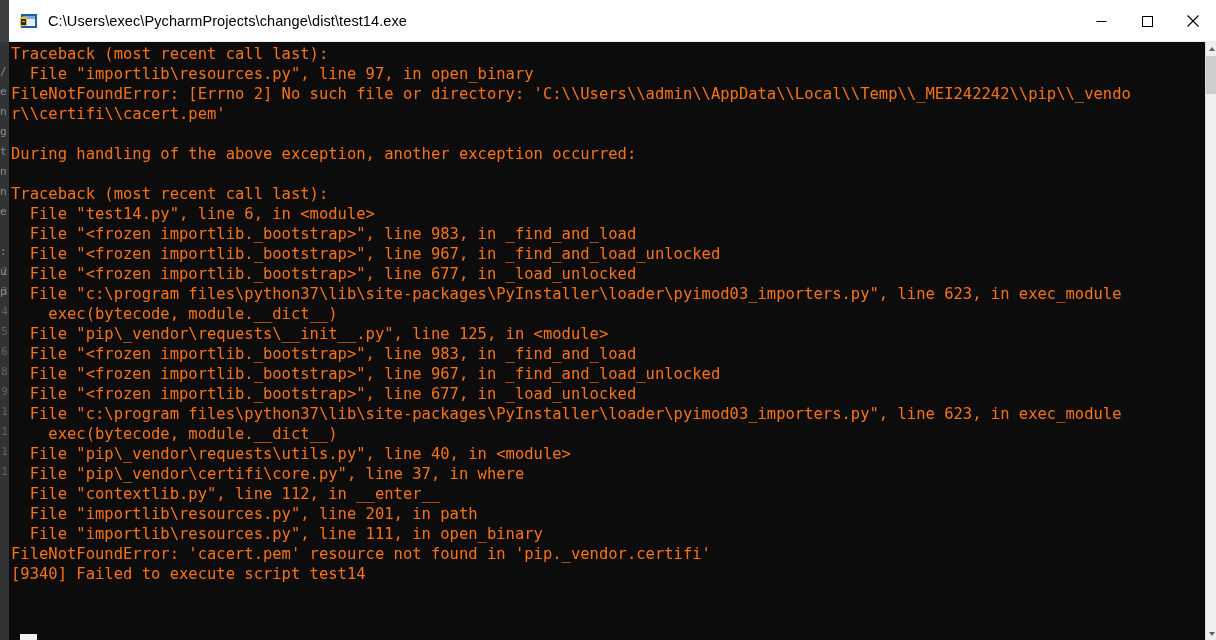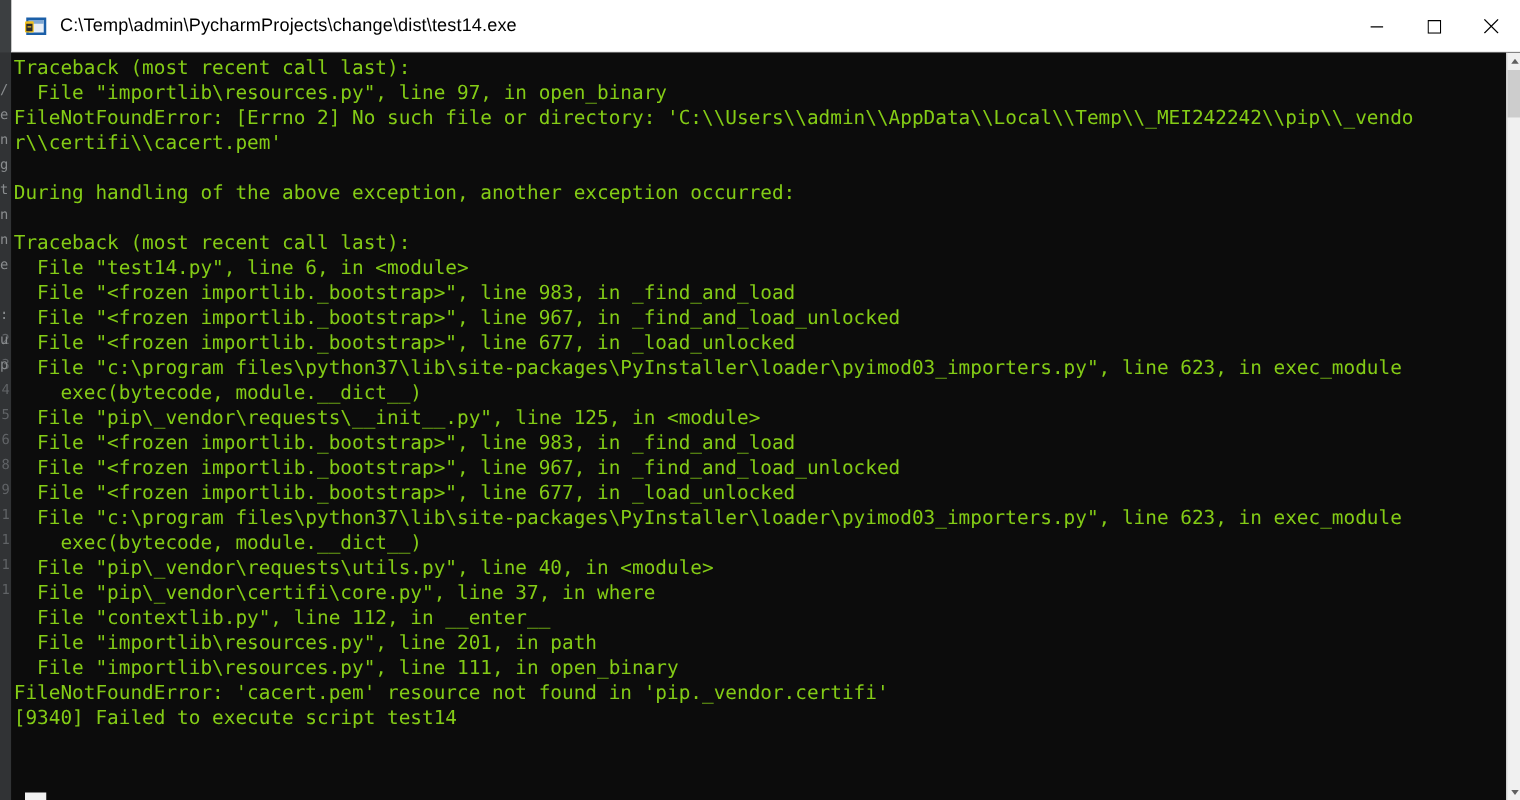--- a/index.html
+++ b/index.html
@@ -120,21 +120,21 @@
     overflow: hidden;
   }
   .console-text {
     position: absolute;
     left: 2px;
     top: 2px;
     margin: 0;
     font-family: "DejaVu Sans Mono", monospace;
     font-size: 15.5px;
     line-height: 20px;
-    color: #84cc16;
+    color: #f97316;
     white-space: pre;
     letter-spacing: 0px;
     -webkit-font-smoothing: none;
   }
   .cursor {
     position: absolute;
     left: 11px;
     top: 592px;
     width: 17px;
     height: 9px;
@@ -228,21 +228,21 @@
       <span class="title-icon">
         <svg width="18" height="18" viewBox="0 0 18 18">
           <rect x="1" y="2" width="16" height="14" fill="#1b5fa8"></rect>
           <rect x="3" y="4" width="12" height="10" fill="#e8eef5"></rect>
           <rect x="3" y="4" width="12" height="3" fill="#7fa8d4"></rect>
           <rect x="0" y="5" width="7" height="9" rx="1" fill="#f0c020"></rect>
           <rect x="1" y="7" width="5" height="6" fill="#2a2a2a"></rect>
           <rect x="2" y="9" width="3" height="1" fill="#f0c020"></rect>
         </svg>
       </span>
-      <span class="title-text">C:\Temp\admin\PycharmProjects\change\dist\test14.exe</span>
+      <span class="title-text">C:\Users\exec\PycharmProjects\change\dist\test14.exe</span>
 
       <div class="win-controls">
         <div class="win-btn">
           <svg width="11" height="11" viewBox="0 0 11 11">
               <line x1="0.5" y1="5.5" x2="10.5" y2="5.5" stroke="#000" stroke-width="1"></line>
             </svg>
         </div>
         <div class="win-btn">
           <svg width="11" height="11" viewBox="0 0 11 11">
               <rect x="0.5" y="0.5" width="10" height="10" fill="none" stroke="#000" stroke-width="1"></rect>

